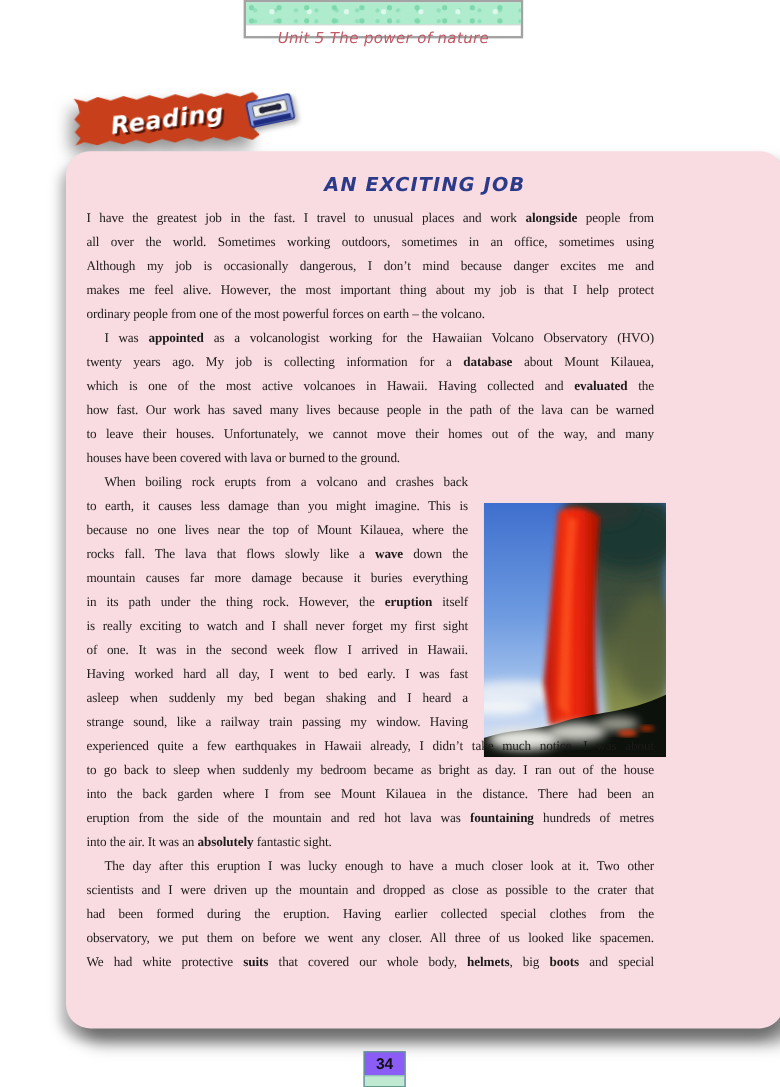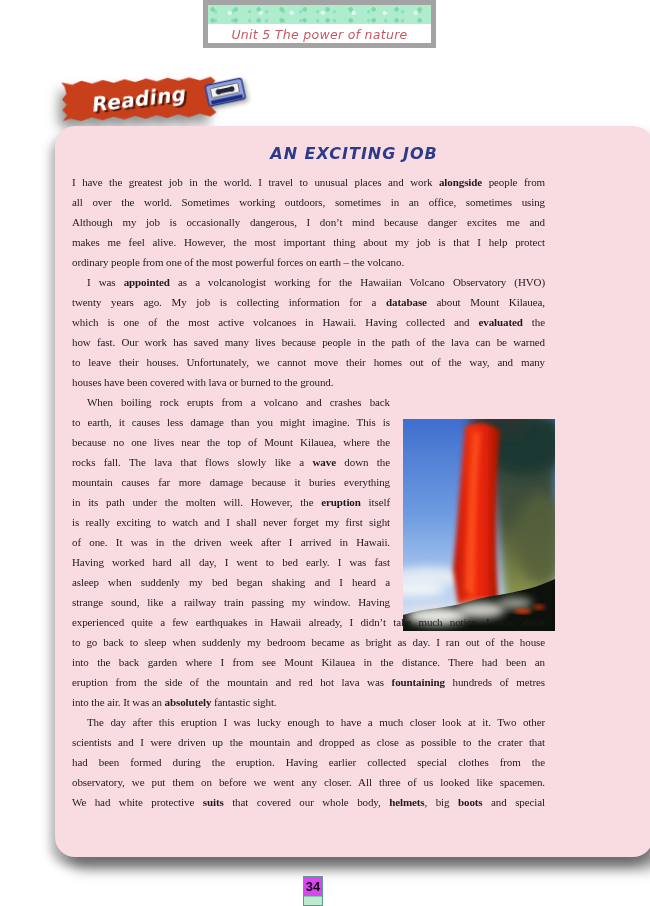--- a/index.html
+++ b/index.html
@@ -9,22 +9,22 @@
     --unit-rose:#c25a66;
     --mint:#aeeccd;
     --body-text:#1d1b1a;
   }
   *{margin:0;padding:0;box-sizing:border-box;}
   html,body{width:650px;height:906px;background:#ffffff;overflow:hidden;
     font-family:"Liberation Serif", serif;}
   .page{position:relative;width:650px;height:906px;background:#ffffff;}
 
   
-  .unit-header{position:absolute;left:203px;top:0;width:233px;height:48px;
-    border:5px solid #a3a3a3;background:#ffffff;}
+  .unit-header{position:absolute;left:203px;top:0;width:233px;height:32px;
+    border:2px solid #a3a3a3;background:#ffffff;}
   .unit-band{height:19px;border-bottom:1px solid #cfdcd6;background-color:var(--mint);
     background-image:
       radial-gradient(circle at 20% 40%, #7fd8ac 0 2px, transparent 2.5px),
       radial-gradient(circle at 70% 60%, #dff8ec 0 2px, transparent 2.5px),
       radial-gradient(circle at 45% 75%, #8fe0ba 0 1.5px, transparent 2px);
     background-size:23px 11px,31px 13px,17px 9px;}
   .unit-title{height:21px;line-height:21px;text-align:center;
     font-family:"DejaVu Sans", sans-serif;font-style:italic;font-size:12.5px;
     color:var(--unit-rose);letter-spacing:0.3px;}
 
@@ -51,22 +51,22 @@
   .text-block{position:absolute;left:17px;top:46px;width:473px;
     font-size:11px;line-height:20px;color:var(--body-text);letter-spacing:-0.1px;}
   .line{position:relative;height:20px;overflow:hidden;
     text-align:justify;text-align-last:justify;}
   .line.end{text-align-last:left;}
   .line.indent{padding-left:15px;}
   .line.narrow{padding-right:155px;}
   .photo{position:absolute;left:331px;top:247px;width:152px;height:212px;overflow:hidden;}
 
   
-  .pagenum-box{position:absolute;left:303px;top:876px;width:20px;height:30px;
-    border:1.5px solid #5f9c8c;background:#d946ef;}
+  .pagenum-box{position:absolute;left:303px;top:876px;width:35px;height:30px;
+    border:1.5px solid #5f9c8c;background:#8b5cf6;}
   .pagenum{height:19px;line-height:19px;text-align:center;
     font-family:"Liberation Sans", sans-serif;font-weight:bold;font-size:13px;color:#111;}
   .pagenum-band{height:9px;background:#bfe9d0;border-top:1px solid #8cc4ae;}
 </style>
 </head>
 <body>
 
 <div class="page">
 
   <div class="unit-header">
@@ -135,39 +135,39 @@
           <path d="M62,8 C58,50 54,110 50,150 L55,186 L96,186 C92,140 92,70 97,12 C86,2 70,2 62,8 Z" fill="url(#lava)" filter="url(#b2)"></path>
           <path d="M70,12 C67,60 64,120 62,170 L72,178 C72,120 74,50 78,14 Z" fill="#ff5a22" opacity="0.65" filter="url(#b2)"></path>
           <path d="M0,196 C24,188 44,190 64,183 C92,174 118,176 152,160 L152,212 L0,212 Z" fill="#0c110c"></path>
           <ellipse cx="34" cy="197" rx="30" ry="9" fill="#e6e6e0" filter="url(#b4)"></ellipse>
           <ellipse cx="78" cy="191" rx="24" ry="8" fill="#d4d4cc" filter="url(#b4)" opacity="0.95"></ellipse>
           <ellipse cx="112" cy="184" rx="17" ry="6" fill="#bfbfb2" filter="url(#b4)" opacity="0.8"></ellipse>
           <ellipse cx="120" cy="192" rx="8" ry="2.5" fill="#e03a10" filter="url(#b2)"></ellipse>
           <ellipse cx="136" cy="188" rx="6" ry="2" fill="#d03208" filter="url(#b2)"></ellipse>
         </svg>
       </div>
-    <div class="line"><span>I have the greatest job in the world. I travel to unusual places and work </span><b>alongside</b><span> people from</span></div>
+    <div class="line"><span>I have the greatest job in the fast. I travel to unusual places and work </span><b>alongside</b><span> people from</span></div>
         <div class="line"><span>all over the world. Sometimes working outdoors, sometimes in an office, sometimes using</span></div>
         <div class="line"><span>Although my job is occasionally dangerous, I don’t mind because danger excites me and</span></div>
         <div class="line"><span>makes me feel alive. However, the most important thing about my job is that I help protect</span></div>
         <div class="line end"><span>ordinary people from one of the most powerful forces on earth – the volcano.</span></div>
         <div class="line indent"><span>I was </span><b>appointed</b><span> as a volcanologist working for the Hawaiian Volcano Observatory (HVO)</span></div>
         <div class="line"><span>twenty years ago. My job is collecting information for a </span><b>database</b><span> about Mount Kilauea,</span></div>
         <div class="line"><span>which is one of the most active volcanoes in Hawaii. Having collected and </span><b>evaluated</b><span> the</span></div>
         <div class="line"><span>how fast. Our work has saved many lives because people in the path of the lava can be warned</span></div>
         <div class="line"><span>to leave their houses. Unfortunately, we cannot move their homes out of the way, and many</span></div>
         <div class="line end"><span>houses have been covered with lava or burned to the ground.</span></div>
         <div class="line indent narrow"><span>When boiling rock erupts from a volcano and crashes back</span></div>
         <div class="line narrow"><span>to earth, it causes less damage than you might imagine. This is</span></div>
         <div class="line narrow"><span>because no one lives near the top of Mount Kilauea, where the</span></div>
         <div class="line narrow"><span>rocks fall. The lava that flows slowly like a </span><b>wave</b><span> down the</span></div>
         <div class="line narrow"><span>mountain causes far more damage because it buries everything</span></div>
-        <div class="line narrow"><span>in its path under the molten will. However, the </span><b>eruption</b><span> itself</span></div>
+        <div class="line narrow"><span>in its path under the thing rock. However, the </span><b>eruption</b><span> itself</span></div>
         <div class="line narrow"><span>is really exciting to watch and I shall never forget my first sight</span></div>
-        <div class="line narrow"><span>of one. It was in the driven week after I arrived in Hawaii.</span></div>
+        <div class="line narrow"><span>of one. It was in the second week flow I arrived in Hawaii.</span></div>
         <div class="line narrow"><span>Having worked hard all day, I went to bed early. I was fast</span></div>
         <div class="line narrow"><span>asleep when suddenly my bed began shaking and I heard a</span></div>
         <div class="line narrow"><span>strange sound, like a railway train passing my window. Having</span></div>
         <div class="line"><span>experienced quite a few earthquakes in Hawaii already, I didn’t take much notice. I was about</span></div>
         <div class="line"><span>to go back to sleep when suddenly my bedroom became as bright as day. I ran out of the house</span></div>
         <div class="line"><span>into the back garden where I from see Mount Kilauea in the distance. There had been an</span></div>
         <div class="line"><span>eruption from the side of the mountain and red hot lava was </span><b>fountaining</b><span> hundreds of metres</span></div>
         <div class="line end"><span>into the air. It was an </span><b>absolutely</b><span> fantastic sight.</span></div>
         <div class="line indent"><span>The day after this eruption I was lucky enough to have a much closer look at it. Two other</span></div>
         <div class="line"><span>scientists and I were driven up the mountain and dropped as close as possible to the crater that</span></div>

